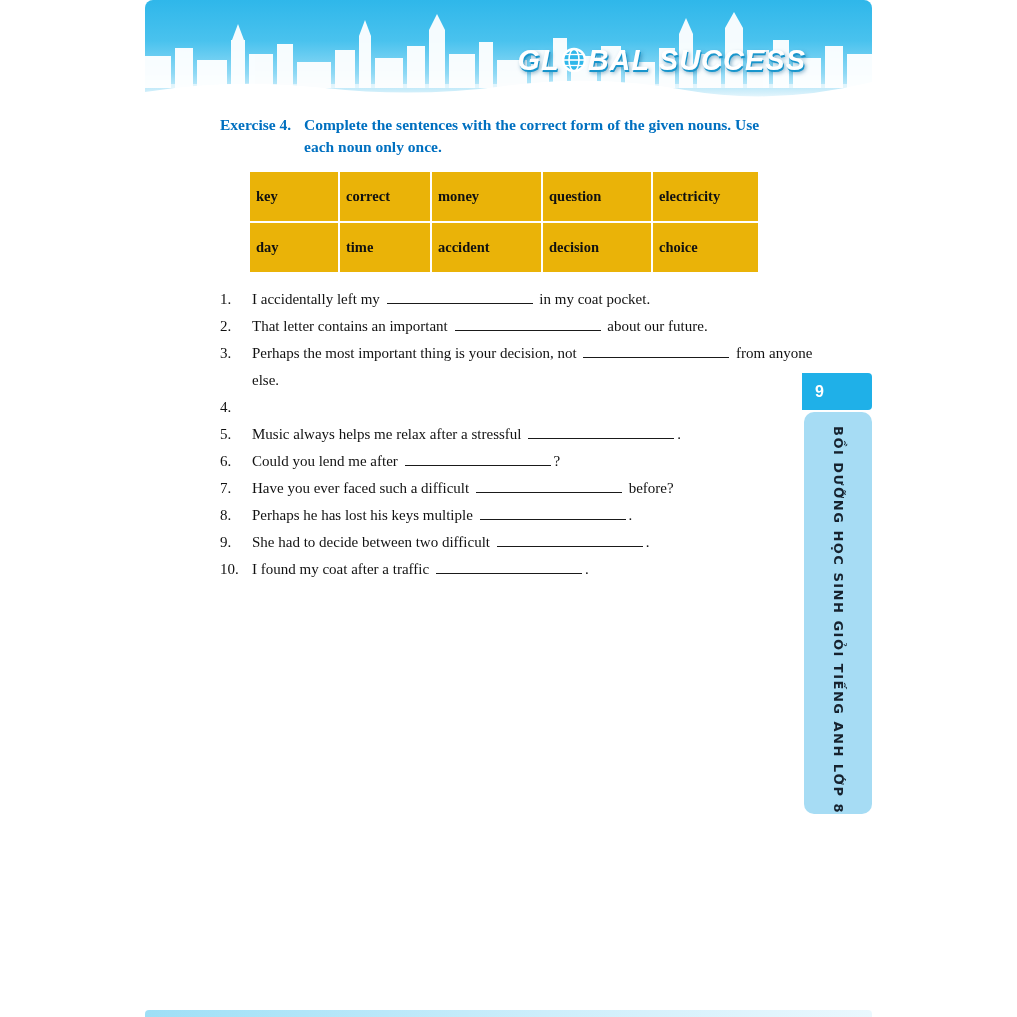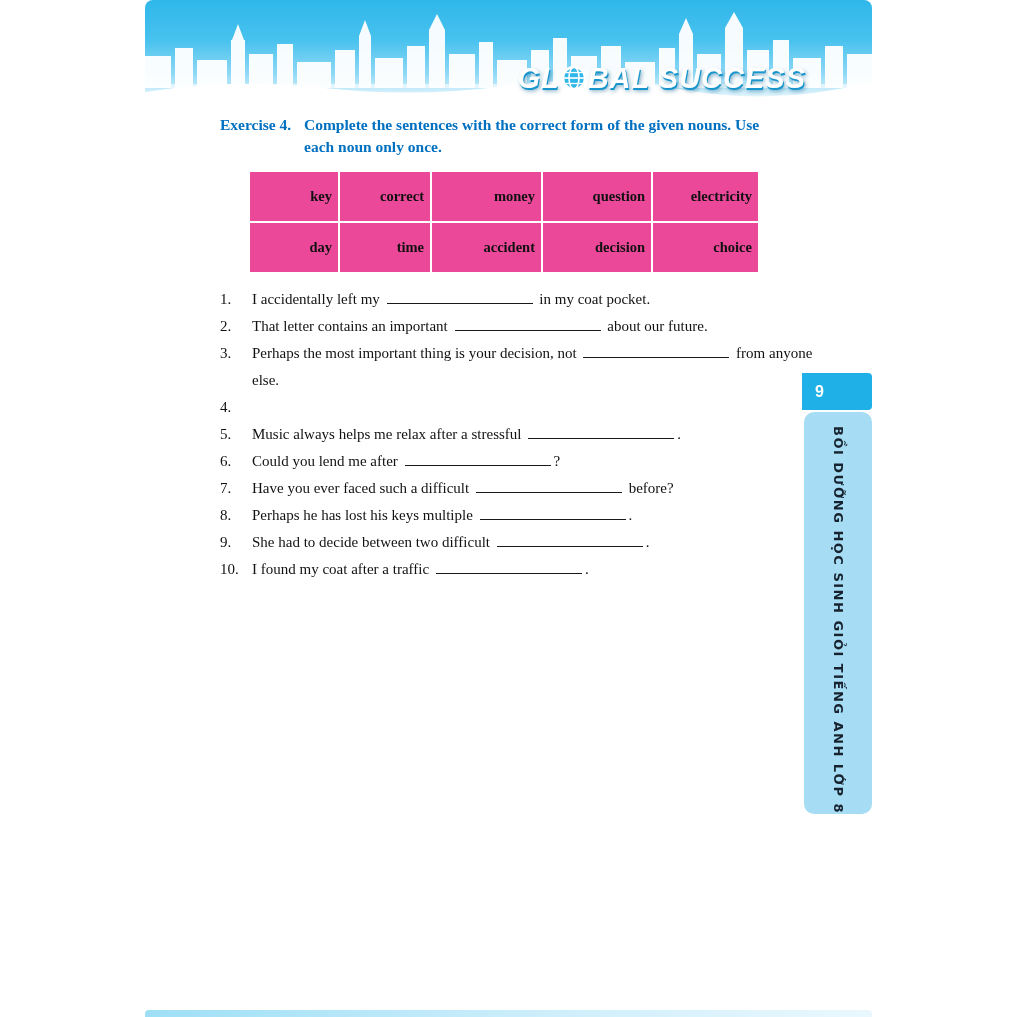--- a/index.html
+++ b/index.html
@@ -15,21 +15,21 @@
 
   
   .banner {
     position:relative; width:727px; height:102px; overflow:hidden;
     background:linear-gradient(180deg,#2fb7ea 0%, #49c2ee 40%, #8ed9f5 72%, #d8f1fb 92%, #ffffff 100%);
     border-radius:8px 8px 0 0;
   }
   .banner svg.skyline { position:absolute; left:0; bottom:14px; width:727px; height:78px; }
   .banner svg.wave { position:absolute; left:0; bottom:0; width:727px; height:26px; }
   .logo {
-    position:absolute; right:66px; top:62px;
+    position:absolute; right:66px; top:44px;
     font-family:"Liberation Sans", sans-serif; font-weight:bold; font-style:italic;
     font-size:29px; letter-spacing:1px; color:#ffffff; white-space:nowrap;
     text-shadow:1px 2px 0 #1895cc, 2px 3px 4px rgba(8,92,140,.55);
   }
   .logo .globe { display:inline-block; width:26px; height:26px; vertical-align:-3px; margin:0 1px; }
 
   
   .heading {
     display:flex; margin:12px 0 0 75px; width:585px;
     color:#0070c0; font-weight:bold; font-size:15.5px; line-height:22px;
@@ -37,21 +37,21 @@
   .heading .h-label { flex:0 0 84px; }
   .heading .h-body { flex:1; }
 
   
   table.words {
     border-collapse:separate; border-spacing:2px;
     margin:12px 0 0 103px;
     font-size:14.5px; font-weight:bold; color:#111;
   }
   table.words td {
-    background:#ec4899; text-align:right; height:23px; padding:16px 6px;
+    background:#eab308; text-align:left; height:23px; padding:16px 6px;
   }
   td.c1 { width:88px; } td.c2 { width:90px; } td.c3 { width:109px;margin-top:8px; }
   td.c4 { width:108px; } td.c5 { width:105px; }
 
   
   .sentences { margin:12px 0 0 75px; font-size:15px; color:#111; }
   .sentence { display:flex; line-height:27px; }
   .sentence .num { flex:0 0 32px; }
   .sentence .text { width:562px; }
   .blank {

